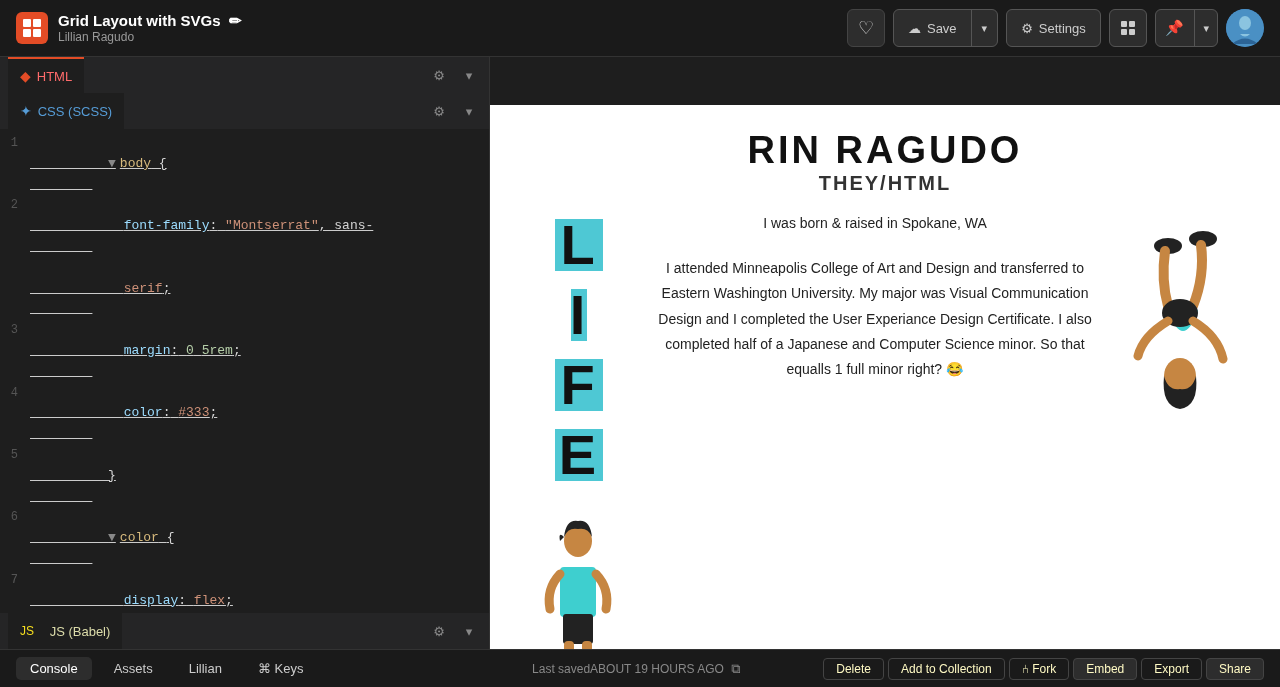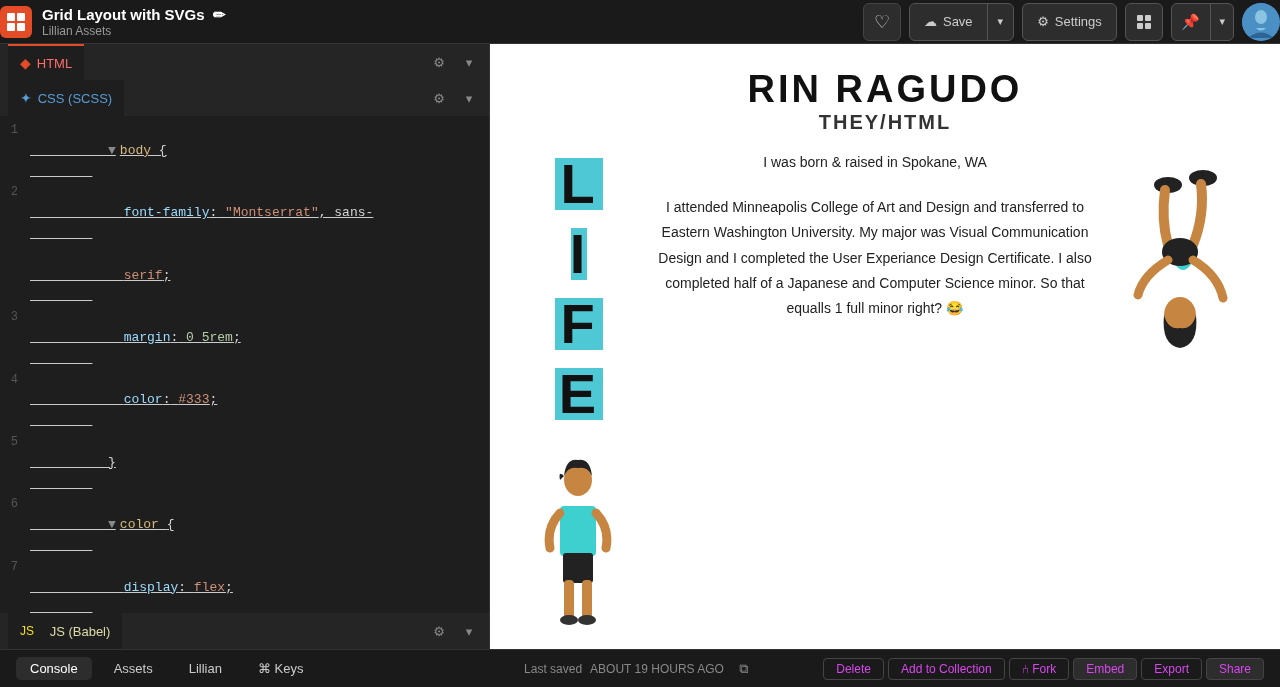--- a/index.html
+++ b/index.html
@@ -11,22 +11,22 @@
       overflow: hidden;
       display: flex;
       flex-direction: column;
     }
 
     
     .top-nav {
       background: #1a1a1a;
       display: flex;
       align-items: center;
-      padding: 0 0;
-      height: 44px;
+      padding: 0 16px;
+      height: 57px;
       flex-shrink: 0;
       border-bottom: 1px solid #333;
     }
     .logo-area {
       display: flex;
       align-items: center;
       gap: 10px;
       flex: 0 0 auto;
     }
     .logo-icon {
@@ -243,20 +243,21 @@
     .number { color: #b5cea8; }
     .collapse-icon { color: #888; margin-right: 4px; cursor: pointer; }
 
     
     .preview-panel {
       flex: 1;
       background: #ffffff;
       overflow-y: auto;
       display: flex;
       flex-direction: column;
+      margin-top: 48px;
     }
     .preview-panel::-webkit-scrollbar { width: 8px; }
     .preview-panel::-webkit-scrollbar-track { background: #f0f0f0; }
     .preview-panel::-webkit-scrollbar-thumb { background: #ccc; border-radius: 4px; }
 
     
     .status-bar {
       background: #1a1a1a;
       border-top: 1px solid #333;
       height: 38px;
@@ -277,38 +278,38 @@
     }
     .status-tab.active {
       background: #2d2d2d;
       color: #fff;
     }
     .status-spacer { flex: 1; }
     .status-center {
       position: absolute;
       left: 50%;
       transform: translateX(-50%);
-      display: flex; align-items: center; gap: 8px;
+      display: flex; align-items: center; gap: 0;
       color: #888;
       font-size: 12px;
     }
     .status-open-btn {
       background: none; border: none; color: #888; cursor: pointer;
       width: 24px; height: 24px;
       display: flex; align-items: center; justify-content: center;
       border-radius: 4px;
       font-size: 13px;
     }
     .status-right {
       display: flex; align-items: center; gap: 4px;
     }
     .status-action-btn {
       background: none;
       border: 1px solid #444;
-      color: #d946ef;
+      color: #fef9c3;
       padding: 3px 12px;
       border-radius: 4px;
       cursor: pointer;
       font-size: 12px;
     }
     .status-action-btn.primary {
       background: #2d2d2d;
     }
 
     
@@ -338,21 +339,21 @@
         <rect x="11" y="1" width="8" height="8" rx="1" fill="white"></rect>
         <rect x="1" y="11" width="8" height="8" rx="1" fill="white"></rect>
         <rect x="11" y="11" width="8" height="8" rx="1" fill="white"></rect>
       </svg>
     </div>
     <div class="logo-text">
       <span class="logo-title">
         <span>Grid Layout with SVGs</span>
         &nbsp;<span>✏</span>
       </span>
-      <span class="logo-subtitle">Lillian Assets</span>
+      <span class="logo-subtitle">Lillian Ragudo</span>
     </div>
   </div>
   <div class="nav-spacer"></div>
   <div class="nav-actions">
     <div class="nav-btn-heart">♡</div>
     <div class="nav-btn-save">
       <div class="save-main">
         <span>☁</span>
         <span>Save</span>
       </div>

